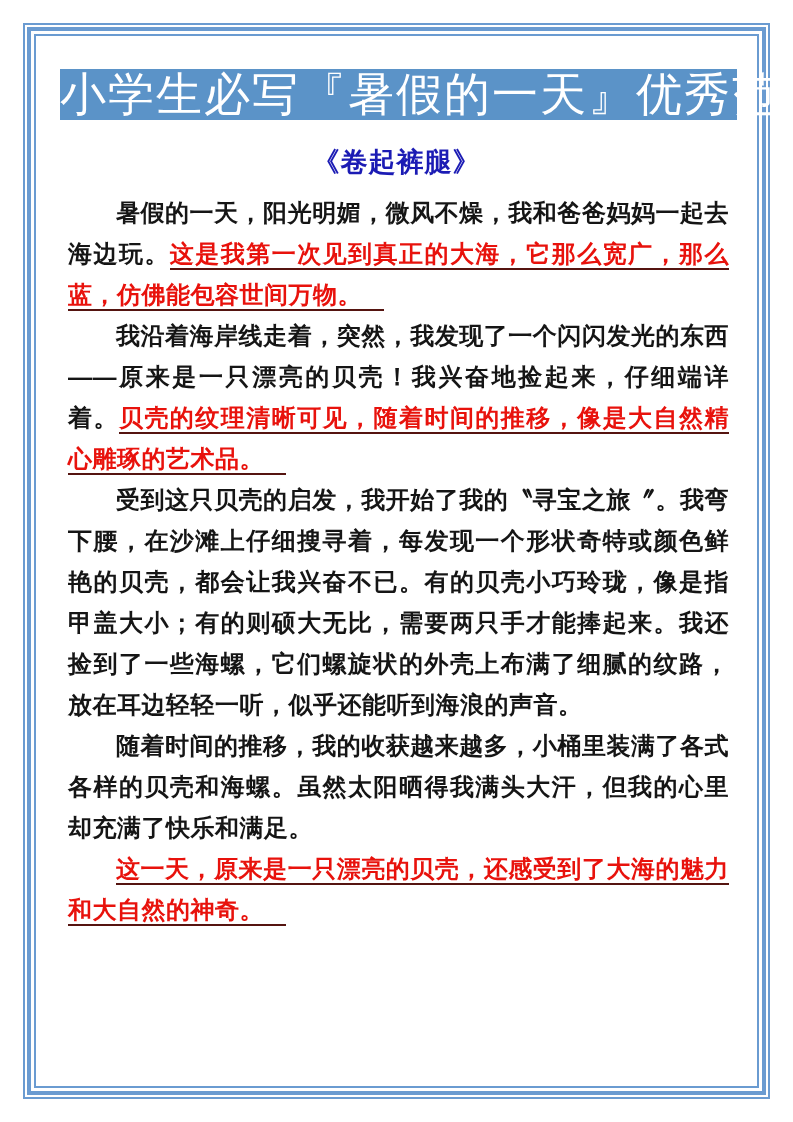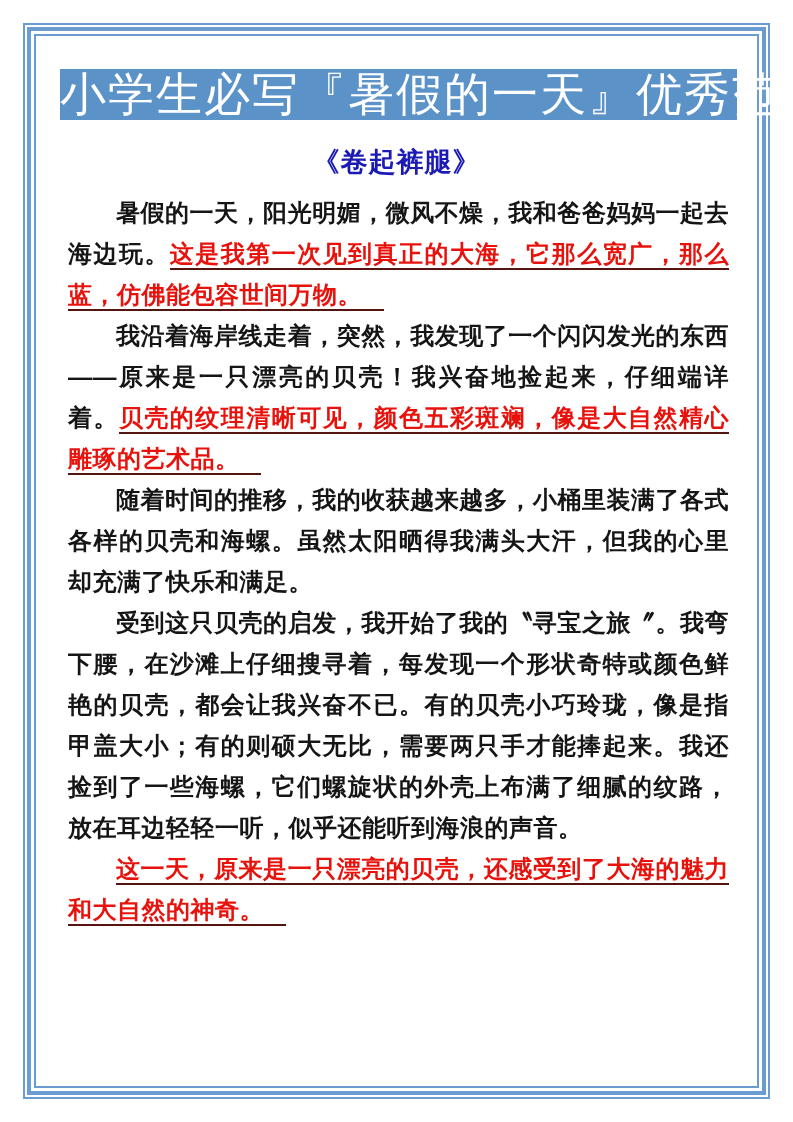--- a/index.html
+++ b/index.html
@@ -76,18 +76,18 @@
   </div>
 </div>
 
 <div class="content">
   <div class="banner">
     <span>小学生必写『暑假的一天』优秀范文精选</span>
   </div>
   <h2 class="essay-title">《卷起裤腿》</h2>
   <div class="essay-body" id="essay-body">
       <p class="para"><span class="seg-normal">暑假的一天，阳光明媚，微风不燥，我和爸爸妈妈一起去海边玩。</span><span class="seg-highlight">这是我第一次见到真正的大海，它那么宽广，那么蓝，仿佛能包容世间万物。</span></p>
-      <p class="para"><span class="seg-normal">我沿着海岸线走着，突然，我发现了一个闪闪发光的东西——原来是一只漂亮的贝壳！我兴奋地捡起来，仔细端详着。</span><span class="seg-highlight">贝壳的纹理清晰可见，颜色五彩斑斓，像是大自然精心雕琢的艺术品。</span></p>
+      <p class="para"><span class="seg-normal">我沿着海岸线走着，突然，我发现了一个闪闪发光的东西——原来是一只漂亮的贝壳！我兴奋地捡起来，仔细端详着。</span><span class="seg-highlight">贝壳的纹理清晰可见，随着时间的推移，像是大自然精心雕琢的艺术品。</span></p>
+      <p class="para"><span class="seg-normal">受到这只贝壳的启发，我开始了我的〝寻宝之旅〞。我弯下腰，在沙滩上仔细搜寻着，每发现一个形状奇特或颜色鲜艳的贝壳，都会让我兴奋不已。有的贝壳小巧玲珑，像是指甲盖大小；有的则硕大无比，需要两只手才能捧起来。我还捡到了一些海螺，它们螺旋状的外壳上布满了细腻的纹路，放在耳边轻轻一听，似乎还能听到海浪的声音。</span></p>
       <p class="para"><span class="seg-normal">随着时间的推移，我的收获越来越多，小桶里装满了各式各样的贝壳和海螺。虽然太阳晒得我满头大汗，但我的心里却充满了快乐和满足。</span></p>
-      <p class="para"><span class="seg-normal">受到这只贝壳的启发，我开始了我的〝寻宝之旅〞。我弯下腰，在沙滩上仔细搜寻着，每发现一个形状奇特或颜色鲜艳的贝壳，都会让我兴奋不已。有的贝壳小巧玲珑，像是指甲盖大小；有的则硕大无比，需要两只手才能捧起来。我还捡到了一些海螺，它们螺旋状的外壳上布满了细腻的纹路，放在耳边轻轻一听，似乎还能听到海浪的声音。</span></p>
       <p class="para"><span class="seg-highlight">这一天，原来是一只漂亮的贝壳，还感受到了大海的魅力和大自然的神奇。</span></p>
     </div>
 </div>
 
 </body></html>

